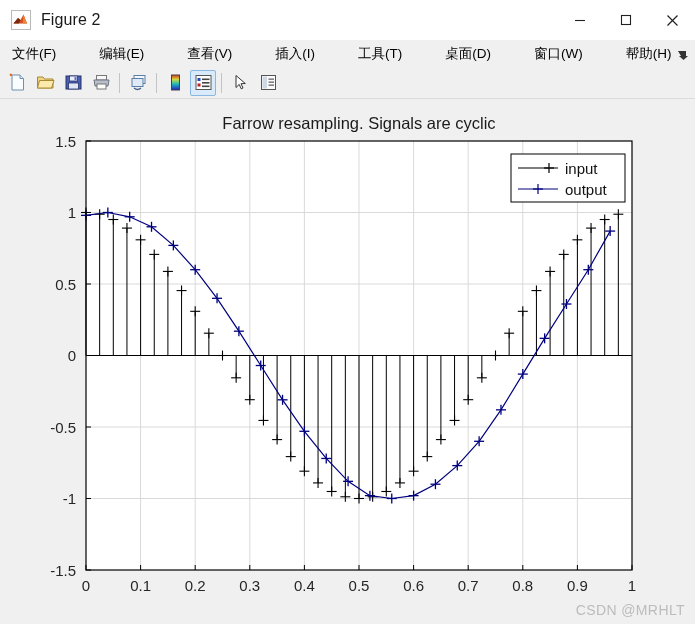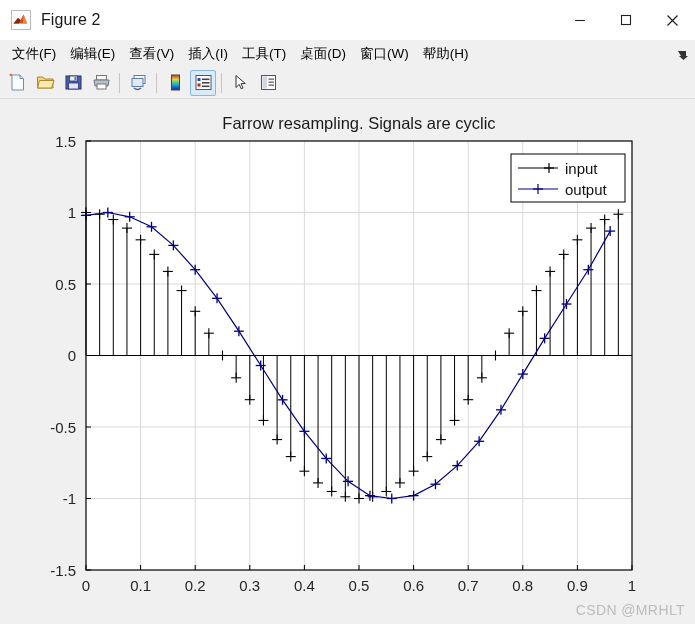--- a/index.html
+++ b/index.html
@@ -66,20 +66,21 @@
 
   
   .menubar {
     height: 27px;
     background: #f0f0f0;
     display: flex;
     align-items: center;
     padding-left: 5px;
     flex: 0 0 auto;
     position: relative;
+    gap: 29px;
   }
   .menu-item {
     font-size: 13.5px;
     color: #000;
     padding: 3px 7px;
     white-space: nowrap;
   }
   .menu-overflow {
     position: absolute;
     right: 6px;

